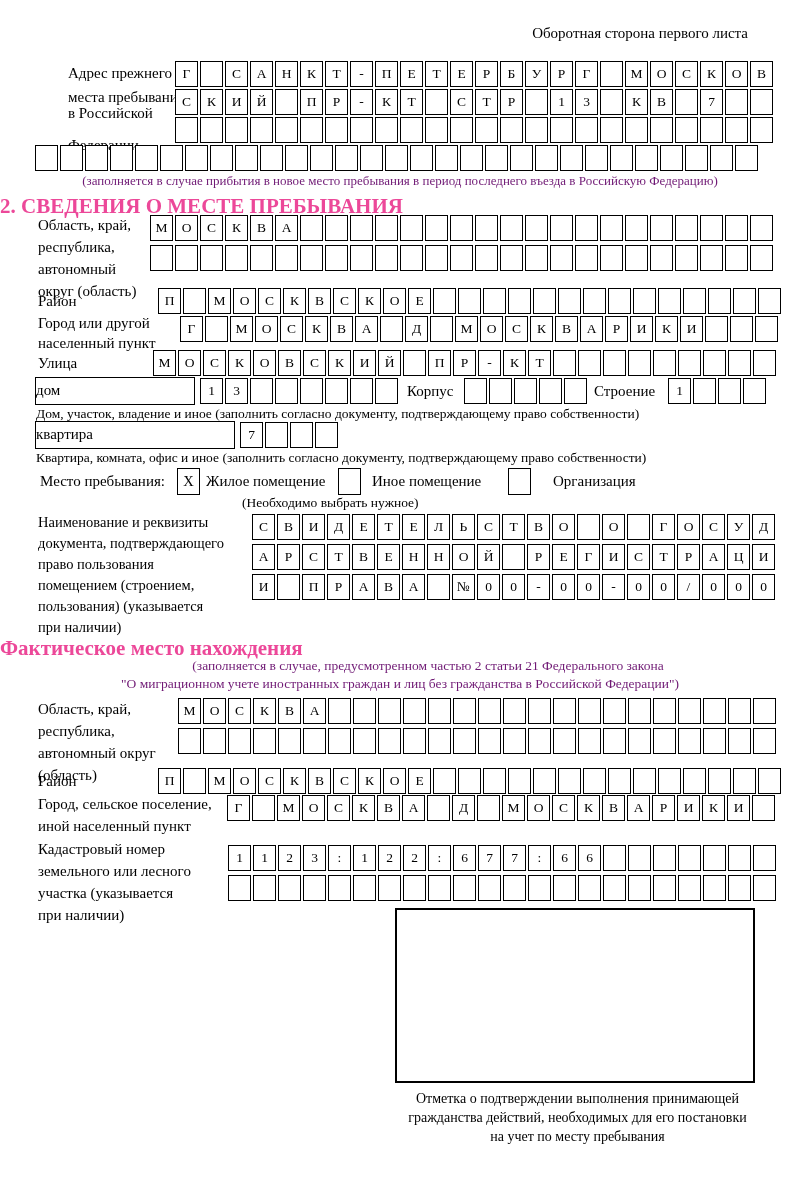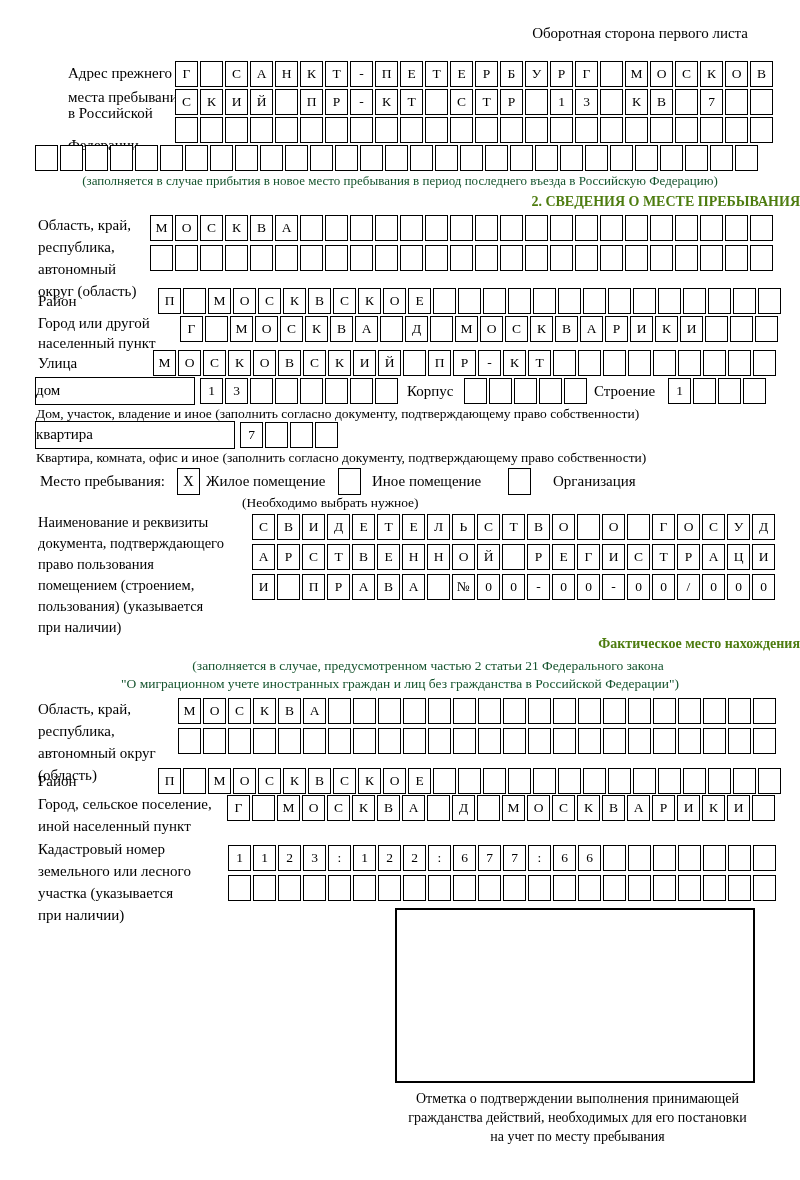--- a/index.html
+++ b/index.html
@@ -2,22 +2,22 @@
 <html lang="ru"><head>
 <meta charset="utf-8">
 <style>
   html,body{margin:0;padding:0;background:#fff;}
   #form-page{
     position:relative;width:800px;height:1180px;background:#ffffff;
     font-family:"Liberation Serif","DejaVu Serif",serif;color:#000;overflow:hidden;
   }
   .lbl{position:absolute;font-size:15px;line-height:1.2;white-space:nowrap;color:#000;}
   .note{position:absolute;font-size:13px;white-space:nowrap;color:#000;}
-  .note-center{position:absolute;left:0;width:800px;text-align:center;font-size:13px;white-space:nowrap;color:#14532d;}
-  .title{position:absolute;left:0;width:800px;text-align:right;font-size:14px;font-weight:bold;white-space:nowrap;color:#4d7c0f;}
+  .note-center{position:absolute;left:0;width:800px;text-align:center;font-size:13px;white-space:nowrap;color:#701a75;}
+  .title{position:absolute;left:0;width:800px;text-align:left;font-size:21px;font-weight:bold;white-space:nowrap;color:#ec4899;}
   .cellrow{position:absolute;white-space:nowrap;font-size:0;}
   .cell{
     display:inline-block;box-sizing:border-box;width:23px;height:26px;margin-right:2px;
     border:1.5px solid #000;text-align:center;line-height:23px;
     font-family:"Liberation Serif",serif;font-size:13.5px;background:#fff;vertical-align:top;
   }
   .labelbox{
     position:absolute;box-sizing:border-box;height:28px;border:1.5px solid #000;
     text-align:left;line-height:25px;font-size:15px;background:#fff;
   }

